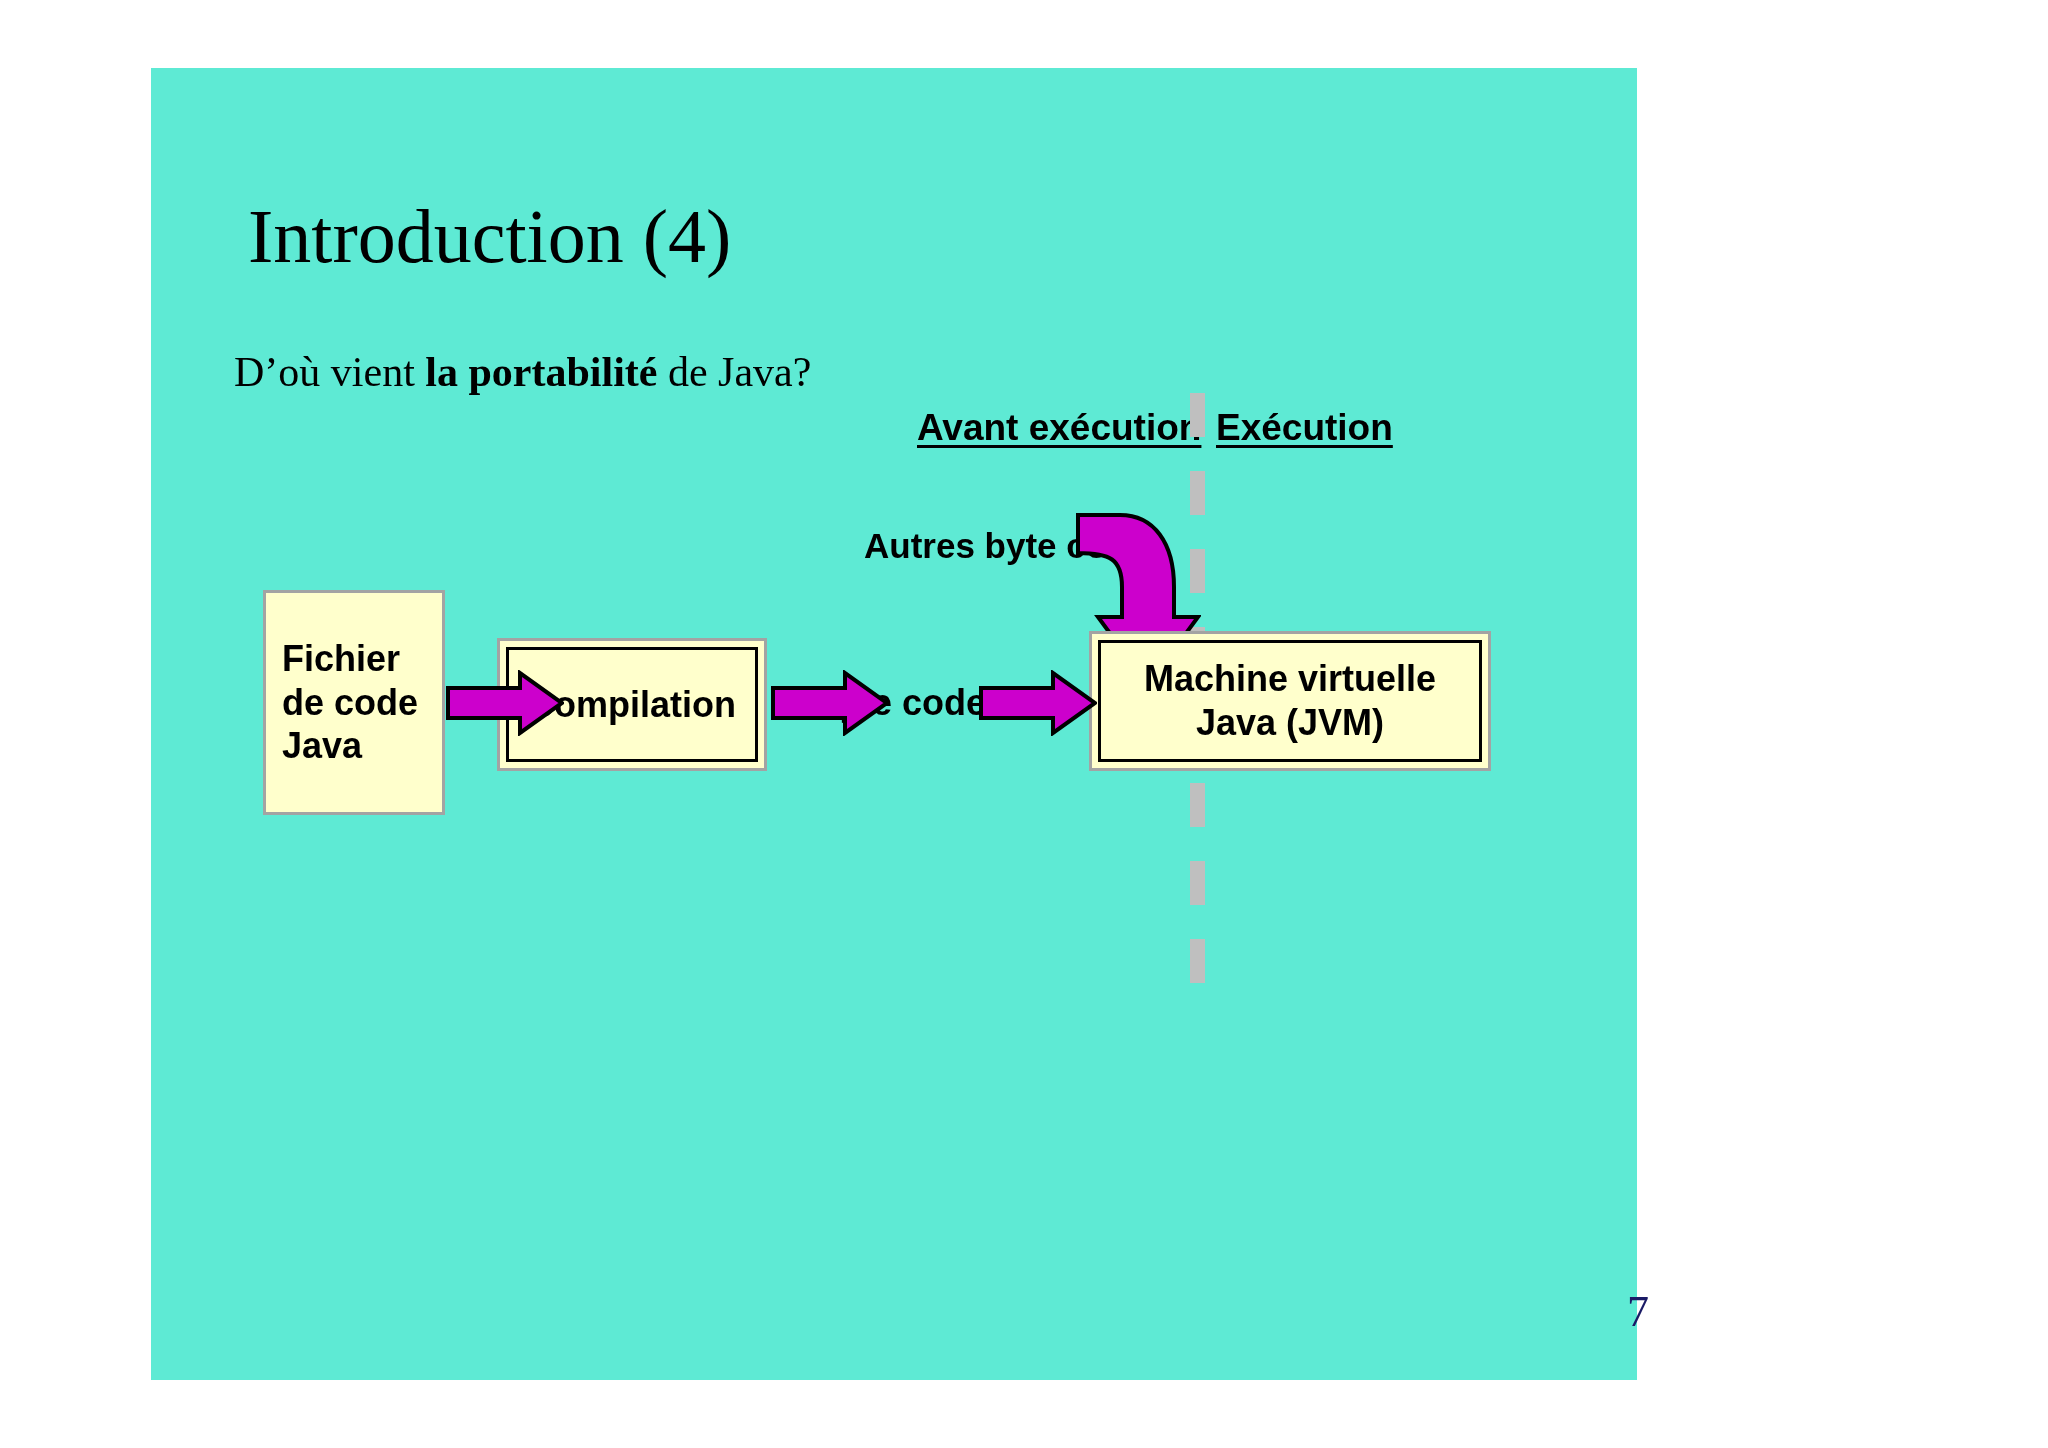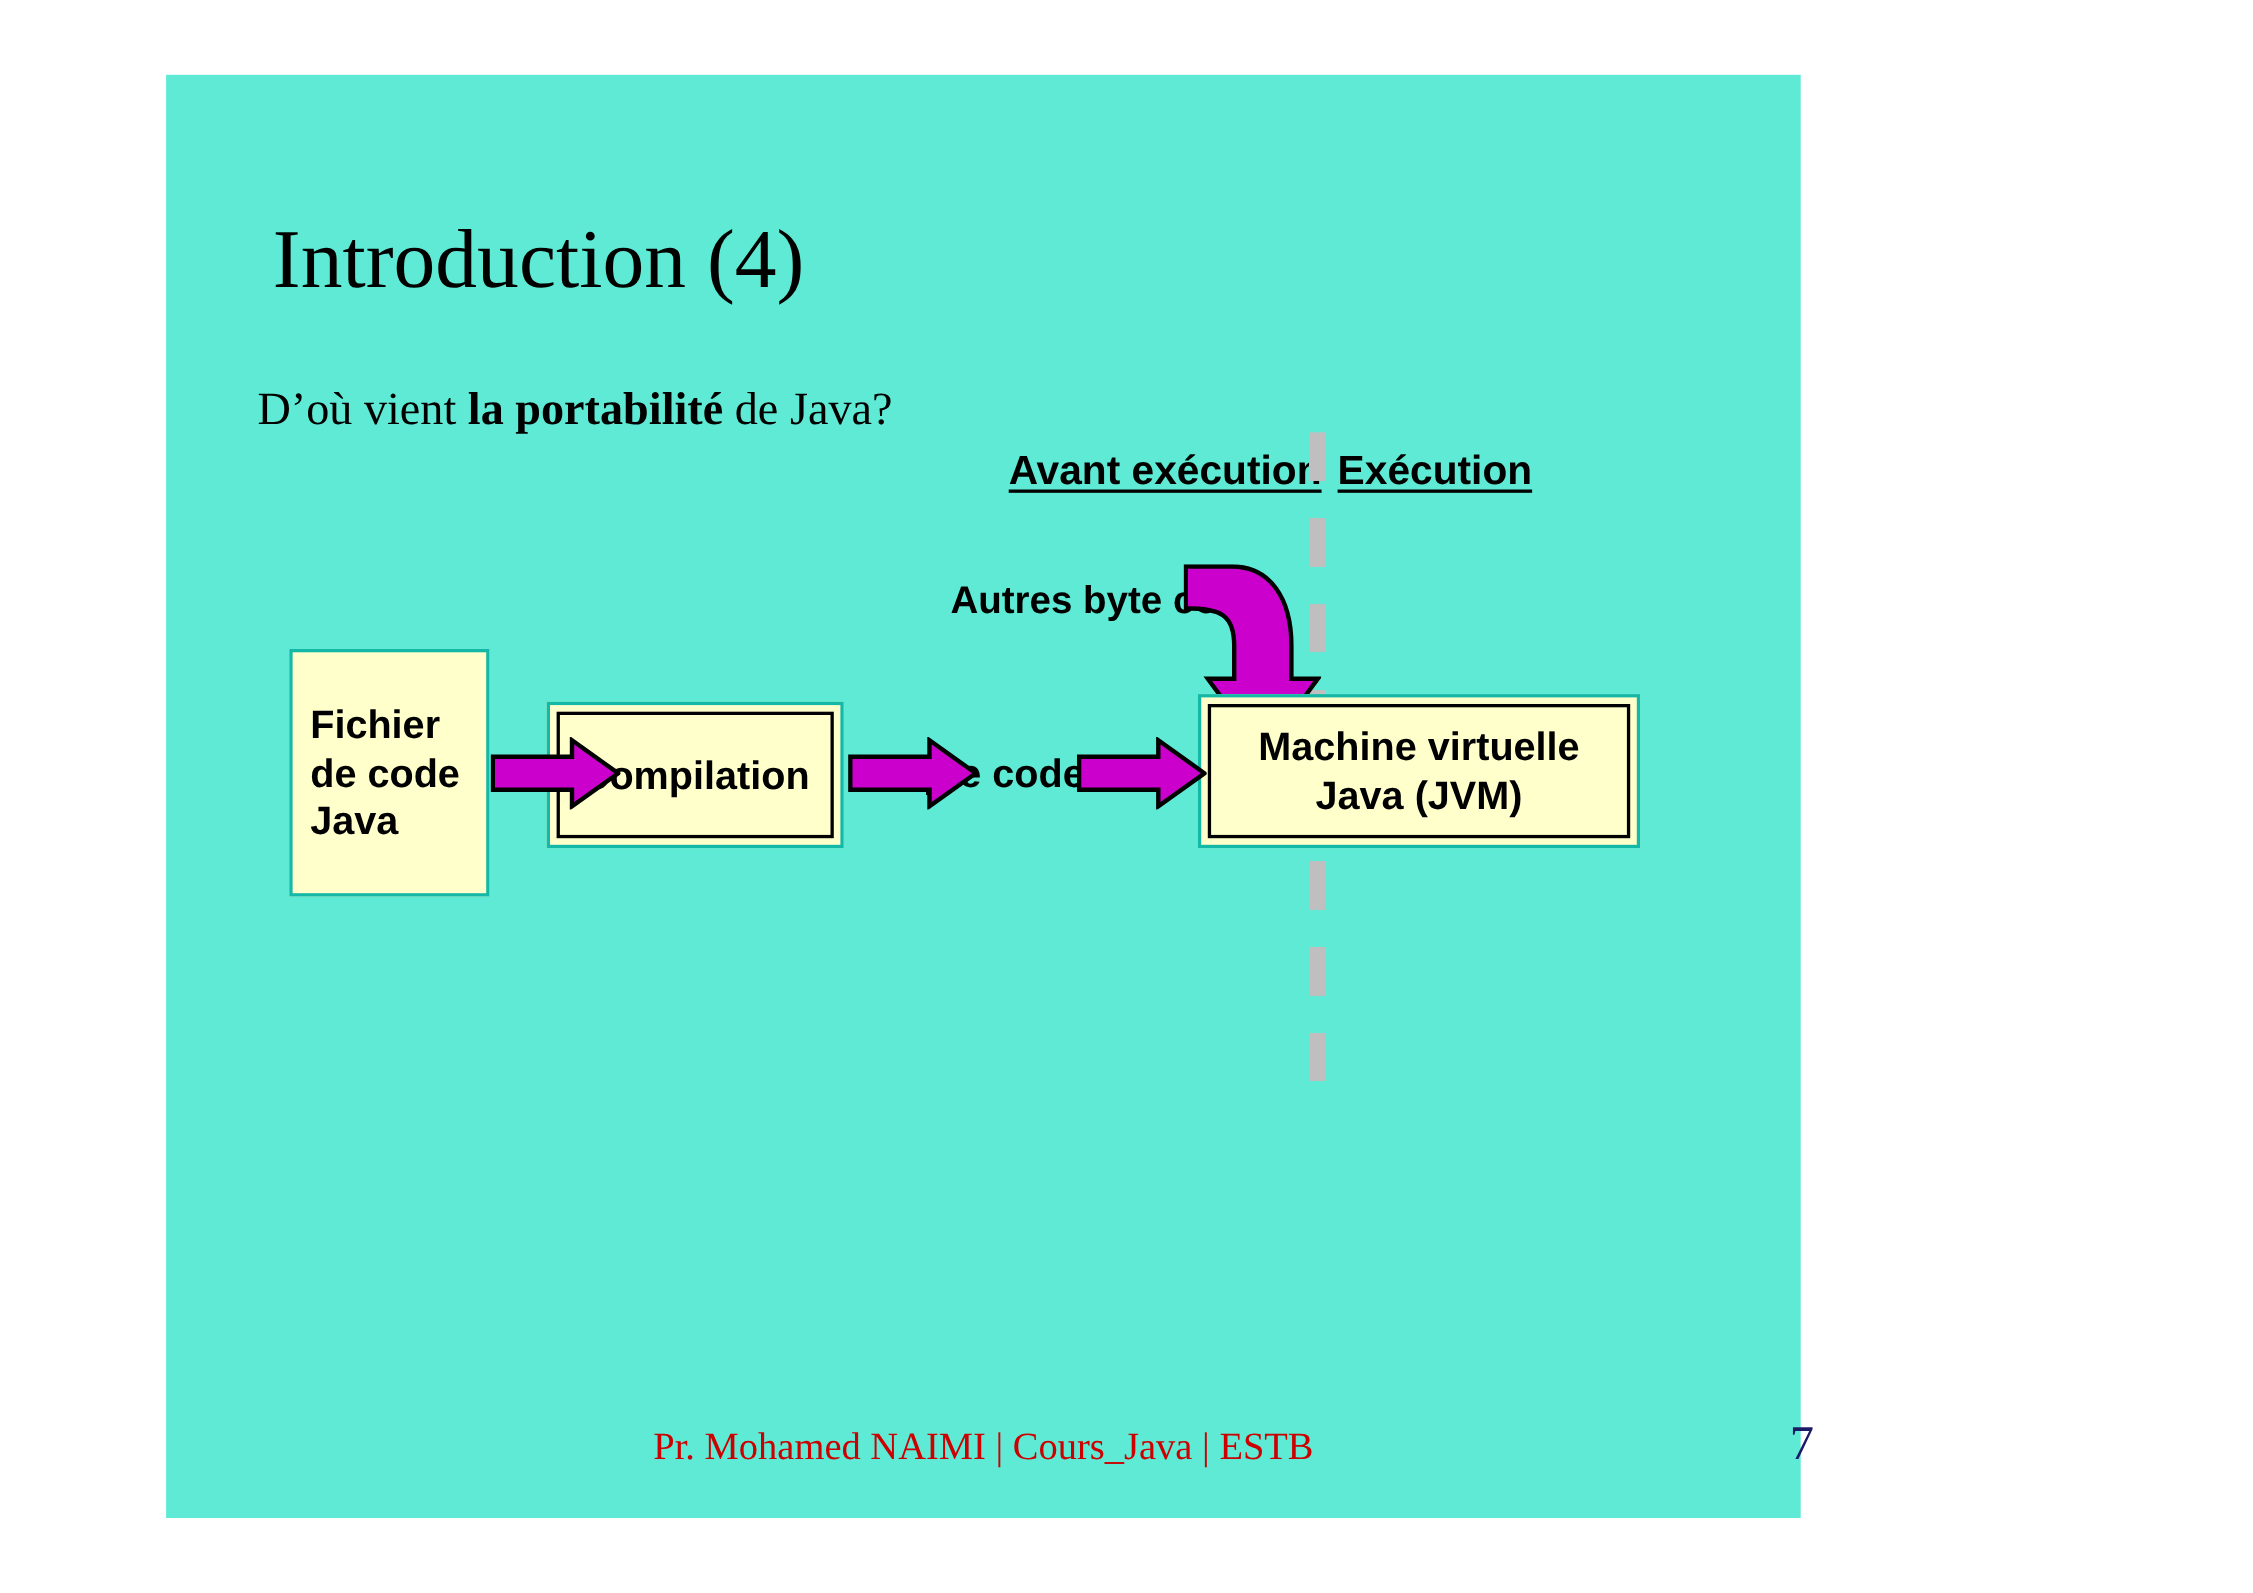--- a/index.html
+++ b/index.html
@@ -94,21 +94,21 @@
     top: 445px;
     width: 125px;
     height: 175px;
   }
 
   
   .box {
     position: absolute;
     background: #ffffcc;
     box-sizing: border-box;
-    border: 3px solid #14b8a6;
+    border: 3px solid #a3a3a3;
     display: flex;
     align-items: center;
     justify-content: center;
   }
   .box .box-text {
     font-family: "Liberation Sans", sans-serif;
     font-weight: bold;
     font-size: 36px;
     line-height: 1.22;
     color: #000000;
@@ -238,16 +238,15 @@
   <svg class="arrow-right" id="arrow-1" viewBox="0 0 118 66">
     <path d="M 2 18 L 74 18 L 74 3 L 116 33 L 74 63 L 74 48 L 2 48 Z" fill="#cc00cc" stroke="#000000" stroke-width="4" stroke-linejoin="miter"></path>
   </svg>
   <svg class="arrow-right" id="arrow-2" viewBox="0 0 118 66">
     <path d="M 2 18 L 74 18 L 74 3 L 116 33 L 74 63 L 74 48 L 2 48 Z" fill="#cc00cc" stroke="#000000" stroke-width="4" stroke-linejoin="miter"></path>
   </svg>
   <svg class="arrow-right" id="arrow-3" viewBox="0 0 118 66">
     <path d="M 2 18 L 74 18 L 74 3 L 116 33 L 74 63 L 74 48 L 2 48 Z" fill="#cc00cc" stroke="#000000" stroke-width="4" stroke-linejoin="miter"></path>
   </svg>
 
-  <div id="footer">Pr. Mohamed NAIMI | Cours_Java | ESTB</div>
   <div id="page-number">7</div>
 
 </div>
 
 </body></html>

